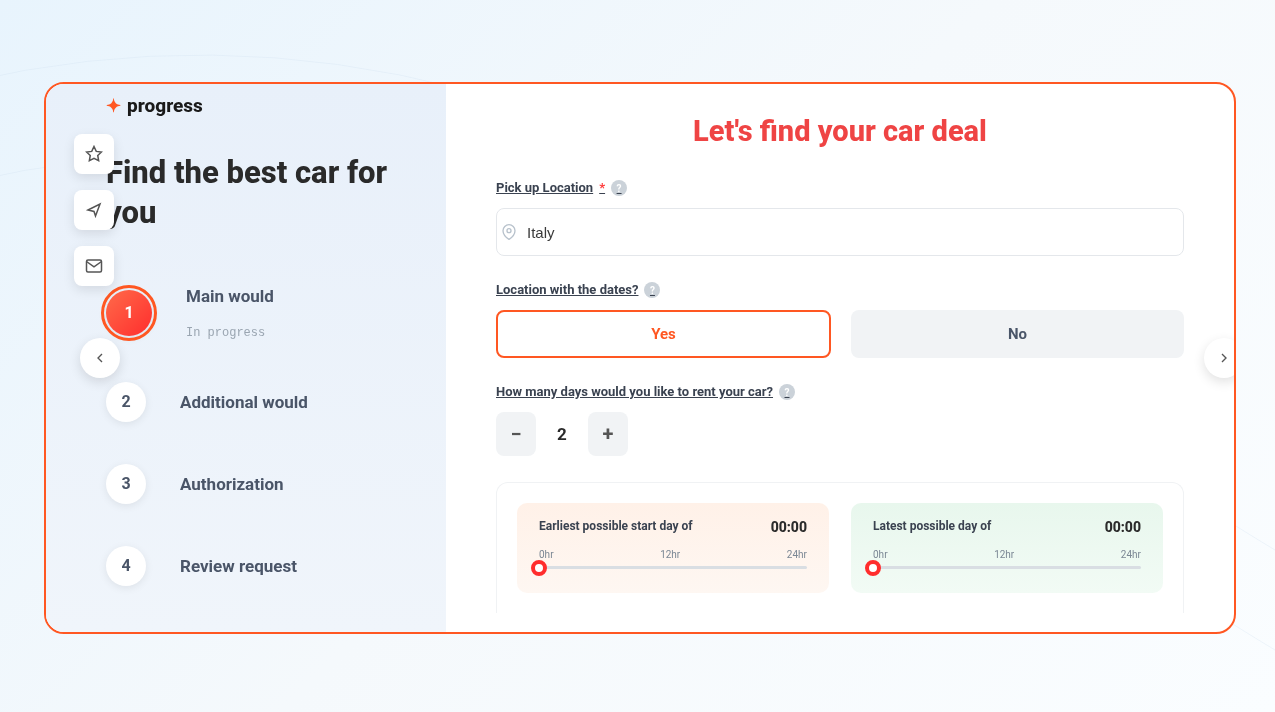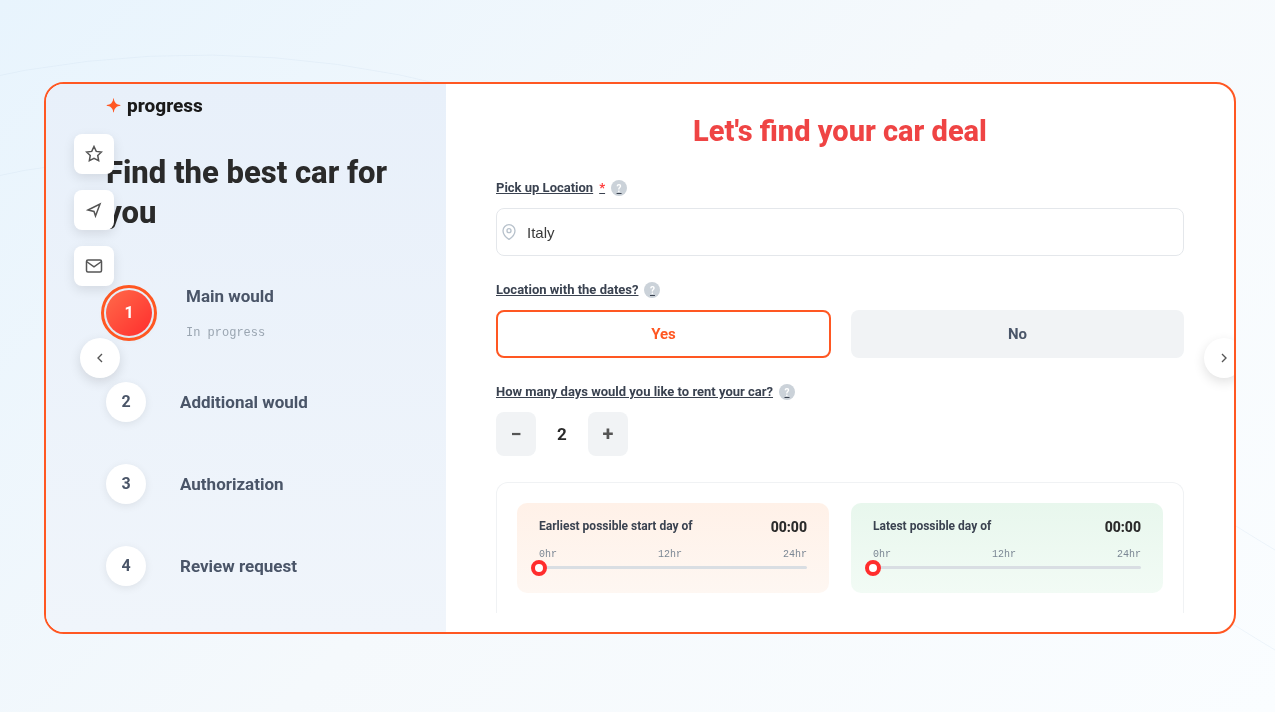--- a/index.html
+++ b/index.html
@@ -222,21 +222,21 @@
       padding: 16px 22px 24px;
       border-radius: 10px;
       position: relative;
     }
     .time-card.start { background: linear-gradient(180deg, #fff1e8 0%, #fef7f2 100%); }
     .time-card.end { background: linear-gradient(180deg, #e8f7ed 0%, #f2fbf5 100%); }
     .time-head { display: flex; justify-content: space-between; align-items: flex-start; margin-bottom: 14px; }
     .time-label { font-size: 12px; font-weight: 700; color: #3a4250; }
     .time-value { font-size: 14px; font-weight: 800; color: #2a2a2a; }
     .slider { position: relative; }
-    .slider-labels { display: flex; justify-content: space-between; font-size: 10px; color: #7b8794; margin-bottom: 6px; font-family: Liberation Mono, monospace; }
+    .slider-labels { display: flex; justify-content: space-between; font-size: 10px; color: #7b8794; margin-bottom: 6px; }
     .slider-track { height: 3px; background: #d9dee3; border-radius: 2px; position: relative; }
     .slider-thumb {
       position: absolute;
       left: 0;
       top: 50%;
       transform: translate(-50%, -50%);
       width: 16px;
       height: 16px;
       border-radius: 50%;
       background: #fff;

